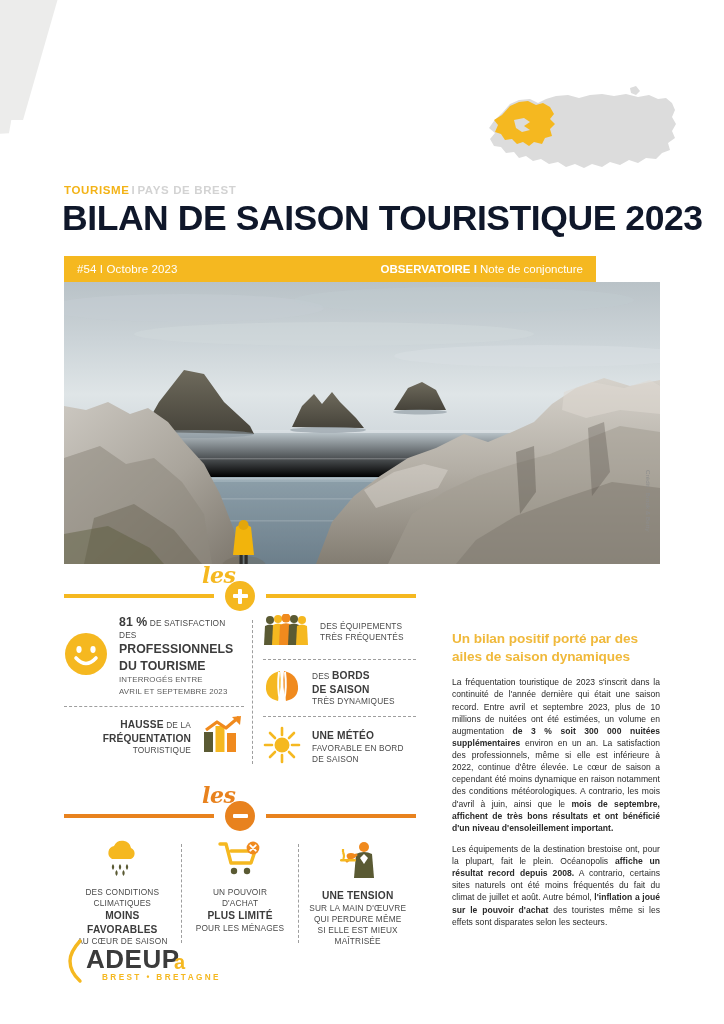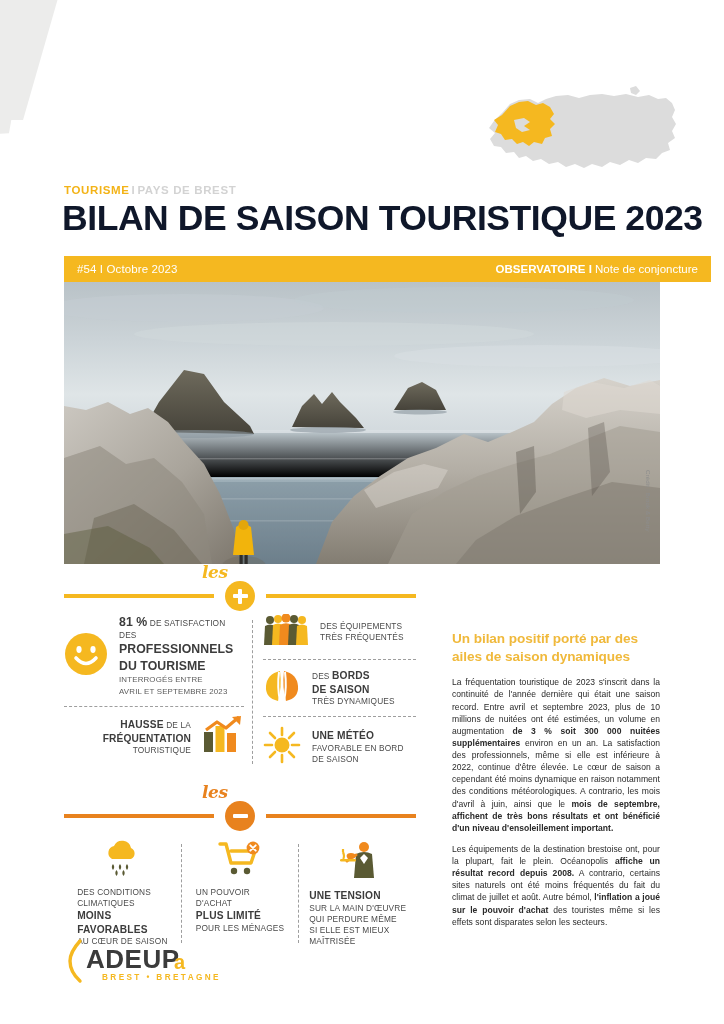--- a/index.html
+++ b/index.html
@@ -37,21 +37,21 @@
   .kicker .k-sep { color: #d3d3d3; font-weight: bold; margin: 0 2px; }
   .kicker .k-light { color: #d3d3d3; font-weight: bold; }
 
   .main-title {
     position: absolute; left: 62px; top: 198px;
     font-size: 35.5px; font-weight: bold; color: #0f172a;
     letter-spacing: -0.012em; white-space: nowrap;
   }
 
   .ribbon {
-    position: absolute; left: 64px; top: 256px; width: 647px; height: 26px;
+    position: absolute; left: 64px; top: 256px; width: 532px; height: 26px;
     background: #F5B820; display: flex; align-items: center;
     justify-content: space-between; padding: 0 13px;
   }
   .ribbon .r-left { color: #ffffff; font-size: 11.5px; letter-spacing: .01em; }
   .ribbon .r-right { color: #ffffff; font-size: 11.5px; }
   .ribbon .r-right b { font-weight: bold; margin-top: 16px; }
 
   
   .photo { position: absolute; left: 64px; top: 282px; width: 596px; height: 282px; overflow: hidden; background:#8f9ba3; }
   .photo svg { position:absolute; inset:0; width:100%; height:100%; display:block; }
@@ -61,21 +61,21 @@
     transform: rotate(90deg); transform-origin: left top; white-space: nowrap;
   }
 
   
   .info { position: absolute; left: 64px; top: 562px; width: 352px; }
 
   .sect-head { position: relative; height: 48px; }
   .sect-head .les {
     position: absolute; left: 50%; top: 0; transform: translateX(-38px);
     font-family: "DejaVu Serif", serif; font-style: italic; font-weight: bold;
-    font-size: 17px; color: #F5B820; letter-spacing: -.02em;
+    font-size: 22px; color: #F5B820; letter-spacing: -.02em;
   }
   .sect-head.minus .les { color: #E8821E; }
   .rule { position: absolute; top: 32px; height: 3.5px; background: #F5B820; }
   .sect-head.minus .rule { background: #E8821E; }
   .rule.l { left: 0; width: 150px; }
   .rule.r { right: 0; width: 150px; }
   .badge {
     position: absolute; left: 50%; top: 19px; transform: translateX(-50%);
     width: 30px; height: 30px; border-radius: 50%; background: #F5B820;
     display: flex; align-items: center; justify-content: center;
@@ -95,21 +95,21 @@
 
   .row { display: flex; align-items: center; gap: 11px; }
   .hdiv { border-top: 1.6px dashed #9e9e9e; margin: 9px 0; }
 
   .ico { flex: 0 0 auto; }
   .txt { font-size: 8.3px; color: #4a4a4a; line-height: 1.33; letter-spacing: .02em; }
   .txt .big { font-size: 12.3px; font-weight: bold; color: #3c3c3c; letter-spacing: .005em; }
   .txt .med { font-size: 10.2px; font-weight: bold; color: #3c3c3c; }
   .txt .sm { font-size: 7.9px; color: #5c5c5c; }
   .r-align { text-align: right; }
-  .c-align { text-align: left; }
+  .c-align { text-align: center; }
 
   
   .minus-body { display: flex; margin-top: 10px; }
   .minus-col { flex: 1; display: flex; flex-direction: column; align-items: center; padding: 0 6px; }
   .minus-col .ico { margin-bottom: 7px; }
   .mvdiv { width: 0; border-left: 1.6px dashed #9e9e9e; margin: 4px 0; }
 
   
   .article { position: absolute; left: 452px; top: 582px; width: 208px; }
   .art-title {

